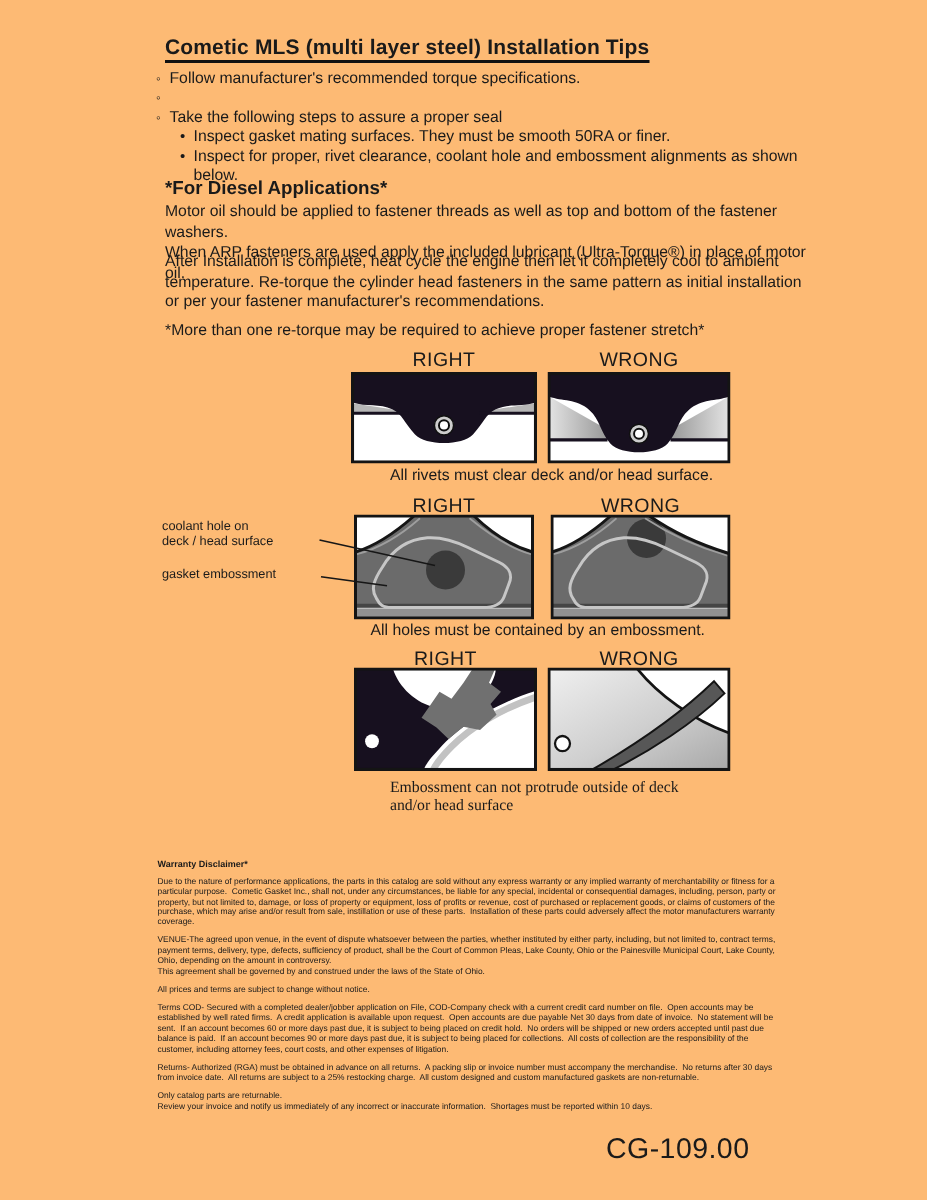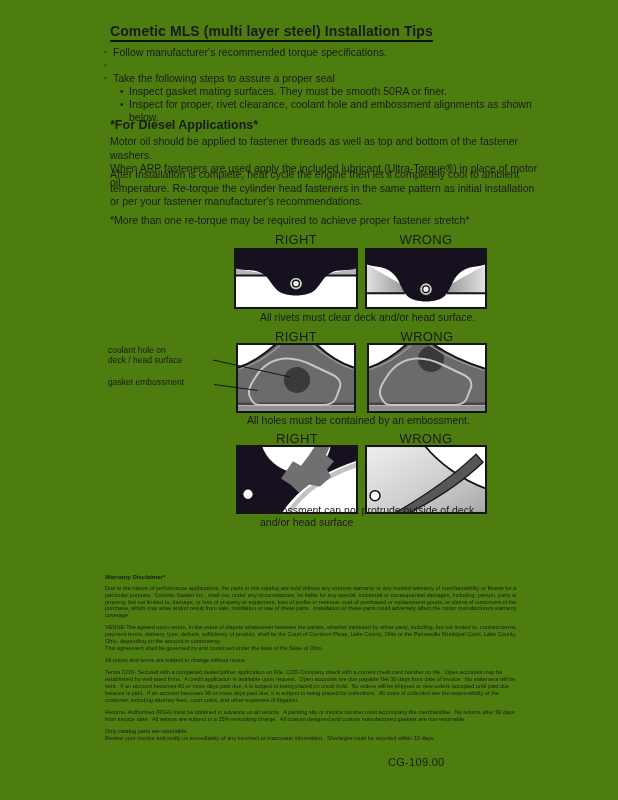--- a/index.html
+++ b/index.html
@@ -1,18 +1,18 @@
 <!DOCTYPE html>
 <html><head>
 <meta charset="utf-8">
 <style>
   html,body { margin:0; padding:0; background:#e8e8e8; }
   .page {
     position:relative; width:618px; height:800px; margin:0 auto;
-    background:#4d7c0f; color:#1a1a1a;
+    background:#fdba74; color:#1a1a1a;
     font-family:"Liberation Sans", sans-serif;
     overflow:hidden;
   }
   .abs { position:absolute; }
   .title {
     left:110px; top:23px; font-size:14px; font-weight:bold;
     border-bottom:2px solid #111; padding-bottom:1px; letter-spacing:0.1px;
   }
   .tips { left:104px; top:46px; width:430px; font-size:10.5px; line-height:13px; }
   .tip { display:flex; }
@@ -23,21 +23,21 @@
   .para { left:110px; width:440px; font-size:10.5px; line-height:13.5px; white-space:pre-line; }
   .p1 { top:135px; }
   .p2 { top:168px; }
   .p3 { top:214px; }
   .dglabel { font-size:13px; text-align:center; letter-spacing:0.3px; }
   .caption { font-size:10.5px; white-space:pre-line; line-height:12px;margin-left:24px; }
   .ann { width:105px; left:108px; font-size:8.5px; line-height:10px; white-space:pre-line; }
   .disclaimer { left:105px; top:574px; width:412px; }
   .disclaimer h4 { margin:0 0 5px 0; font-size:6px; font-weight:bold; }
   .disclaimer p { margin:0 0 5.5px 0; font-size:5.6px; line-height:6.8px; white-space:pre-wrap; }
-  .cg { left:388px; top:756px; font-size:11px; letter-spacing:0.3px; }
+  .cg { left:404px; top:756px; font-size:19px; letter-spacing:0.3px; }
   svg { display:block; }
 </style>
 </head>
 <body>
 
 <div class="page">
 
   <div class="abs title">Cometic MLS (multi layer steel) Installation Tips</div>
 
   <div class="abs tips">
@@ -174,21 +174,21 @@
       </linearGradient>
     </defs>
     <rect x="1" y="1" width="120" height="66" fill="url(#g3w)"></rect>
     <path d="M60,1 H121 V43 C97,34.5 74,18 60,1 Z" fill="#ffffff"></path>
     <path d="M60,1 C74,18 97,34.5 121,43" stroke="#141414" stroke-width="1.8" fill="none"></path>
     <path d="M30,67 C58,51 88,31 111,9 L118,17 C97,37 68,55 44,67 Z" fill="#575757" stroke="#141414" stroke-width="1.3"></path>
     <circle cx="10" cy="50" r="5" fill="#ffffff" stroke="#141414" stroke-width="1.5"></circle>
     <rect x="1" y="1" width="120" height="66" fill="none" stroke="#141414" stroke-width="2"></rect>
   </svg>
 
-  <div class="abs caption" style="left:236px; top:504px;">Embossment can not protrude outside of deck
+  <div class="abs caption" style="left:236px; top:520px;font-family:Liberation Serif, serif;">Embossment can not protrude outside of deck
 and/or head surface</div>
 
   <div class="abs disclaimer">
     <h4>Warranty Disclaimer*</h4>
     <p>Due to the nature of performance applications, the parts in this catalog are sold without any express warranty or any implied warranty of merchantability or fitness for a particular purpose.  Cometic Gasket Inc., shall not, under any circumstances, be liable for any special, incidental or consequential damages, including, person, party or property, but not limited to, damage, or loss of property or equipment, loss of profits or revenue, cost of purchased or replacement goods, or claims of customers of the purchase, which may arise and/or result from sale, instillation or use of these parts.  Installation of these parts could adversely affect the motor manufacturers warranty coverage.</p>
     <p>VENUE-The agreed upon venue, in the event of dispute whatsoever between the parties, whether instituted by either party, including, but not limited to, contract terms, payment terms, delivery, type, defects, sufficiency of product, shall be the Court of Common Pleas, Lake County, Ohio or the Painesville Municipal Court, Lake County, Ohio, depending on the amount in controversy.
 This agreement shall be governed by and construed under the laws of the State of Ohio.</p>
     <p>All prices and terms are subject to change without notice.</p>
     <p>Terms COD- Secured with a completed dealer/jobber application on File, COD-Company check with a current credit card number on file.  Open accounts may be established by well rated firms.  A credit application is available upon request.  Open accounts are due payable Net 30 days from date of invoice.  No statement will be sent.  If an account becomes 60 or more days past due, it is subject to being placed on credit hold.  No orders will be shipped or new orders accepted until past due balance is paid.  If an account becomes 90 or more days past due, it is subject to being placed for collections.  All costs of collection are the responsibility of the customer, including attorney fees, court costs, and other expenses of litigation.</p>
     <p>Returns- Authorized (RGA) must be obtained in advance on all returns.  A packing slip or invoice number must accompany the merchandise.  No returns after 30 days from invoice date.  All returns are subject to a 25% restocking charge.  All custom designed and custom manufactured gaskets are non-returnable.</p>

